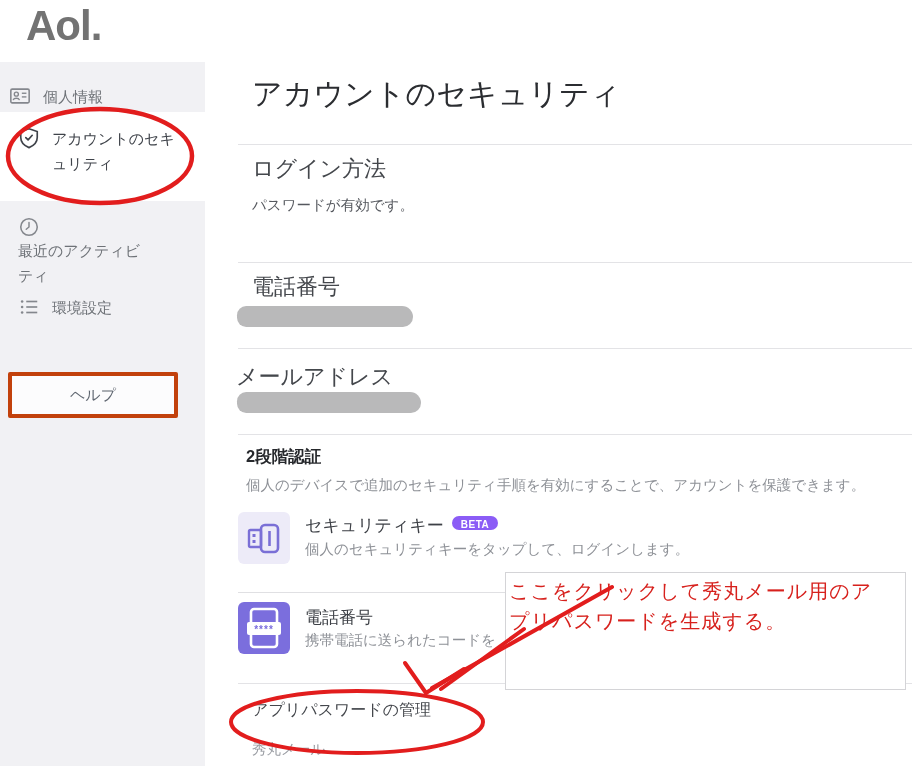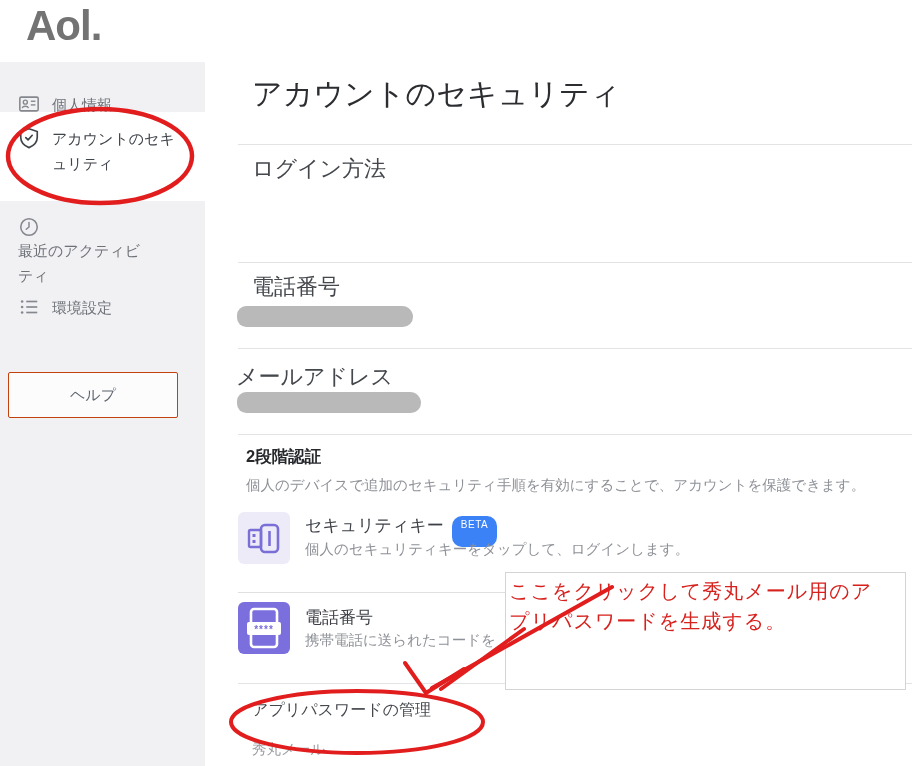--- a/index.html
+++ b/index.html
@@ -12,47 +12,47 @@
           letter-spacing:-1px; color:#737373; }
 
   
   .sidebar { position:absolute; left:0; top:62px; width:205px; height:704px; background:#f1f1f4; }
   .side-item { position:absolute; left:0; width:205px; display:flex; align-items:flex-start;
                padding:14px 10px 14px 18px; cursor:pointer; }
   .side-item .ic { width:22px; height:22px; flex:0 0 22px; margin-right:12px; margin-top:1px; }
   .side-item .lbl { font-size:15px; line-height:25px; color:#6e7277; width:135px; }
   .side-item.active { background:#ffffff; }
   .side-item.active .lbl { color:#3f434a; }
-  .it1 { top:16px;  height:41px; }
+  .it1 { top:8px;  height:41px;padding-left:9px; }
   .it2 { top:50px; height:89px; }
   .it3 { top:139px; height:80px;flex-direction:column; }
   .it4 { top:219px; height:48px; }
   .help-btn { position:absolute; left:8px; top:310px; width:170px; height:46px;
-              background:#fcfcfd; border:1px solid #c2410c; border-radius:2px;
+              background:#fcfcfd; border:4px solid #c2410c; border-radius:2px;
               font-size:15px; color:#5f6670; display:flex; align-items:center;
               justify-content:center; cursor:pointer; }
 
   
   .h1 { position:absolute; left:252px; top:74px; font-size:30px; font-weight:400; color:#2b2d31; }
   .divider { position:absolute; left:238px; width:674px; border-top:1px solid #e3e3e6; }
   .d1 { top:144px; } .d2 { top:262px; } .d3 { top:348px; } .d4 { top:434px; } .d5 { top:683px; }
   .sec-h { position:absolute; font-size:22px; font-weight:400; color:#44474c; }
   .body-txt { position:absolute; font-size:14.5px; color:#55585e; }
   .gray-txt { position:absolute; font-size:14.5px; color:#8e9197; }
   .blob { position:absolute; background:#b9b9ba; height:21px; border-radius:10px 12px 11px 10px; }
 
   .tfa-h { position:absolute; left:246px; top:446px; font-size:16.5px; font-weight:700; color:#26282c; }
 
   .method-icon { position:absolute; left:238px; width:52px; height:52px; border-radius:6px; }
   .key-bg  { background:#edebf8; top:512px; }
   .phone-bg{ background:#7b6edd; top:602px; }
   .m-title { position:absolute; left:305px; font-size:17px; color:#3d4046; }
   .m-desc  { position:absolute; left:305px; font-size:14.5px; color:#8e9197; }
-  .beta { display:inline-block; margin-left:8px; background:#3b82f6; color:#fff;
-          font-size:10px; font-weight:400; letter-spacing:.5px; padding:3px 9px 17px;
+  .beta { display:inline-block; margin-left:8px; background:#8b5cf6; color:#fff;
+          font-size:10px; font-weight:700; letter-spacing:.5px; padding:3px 9px 0;
           border-radius:10px; vertical-align:3px; }
 
   .card-topline { position:absolute; left:238px; top:592px; width:268px; border-top:1px solid #e0e0e3; }
 
   
   .note-box { position:absolute; left:505px; top:572px; width:401px; height:118px;
               background:#fff; border:1px solid #d4d4d7; z-index:5; }
   .note-text { padding:3px 0 0 3px; font-family:"DejaVu Serif","Liberation Serif",serif;
                font-size:20px; line-height:30px; letter-spacing:1px; color:#d7211d; }
 
@@ -110,20 +110,21 @@
       <span class="lbl">環境設定</span>
     </div>
 
     <button class="help-btn">ヘルプ</button>
   </div>
 
   <h1 class="h1">アカウントのセキュリティ</h1>
 
   <div class="divider d1"></div>
   <div class="sec-h" style="left:252px; top:154px;">ログイン方法</div>
+  <div class="body-txt" style="left:252px; top:196px;">パスワードが有効です。</div>
 
   <div class="divider d2"></div>
   <div class="sec-h" style="left:252px; top:272px;">電話番号</div>
   <div class="blob" style="left:237px; top:306px; width:176px;"></div>
 
   <div class="divider d3"></div>
   <div class="sec-h" style="left:236px; top:362px;">メールアドレス</div>
   <div class="blob" style="left:237px; top:392px; width:184px;"></div>
 
   <div class="divider d4"></div>

